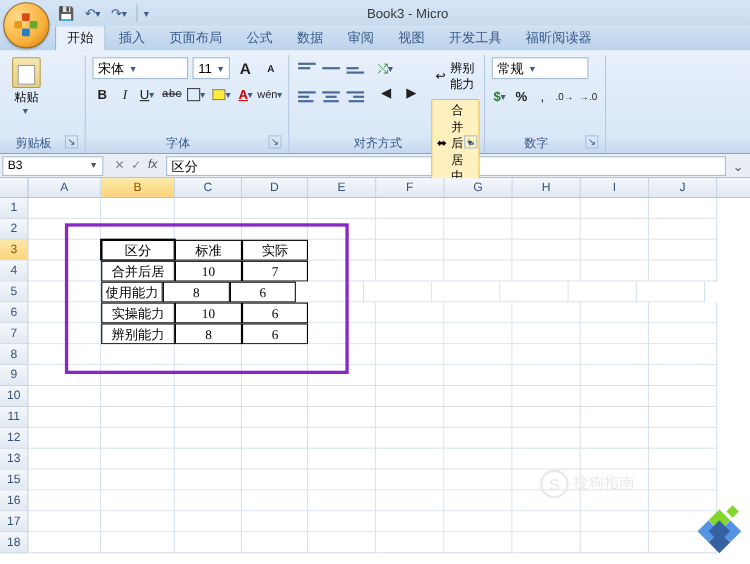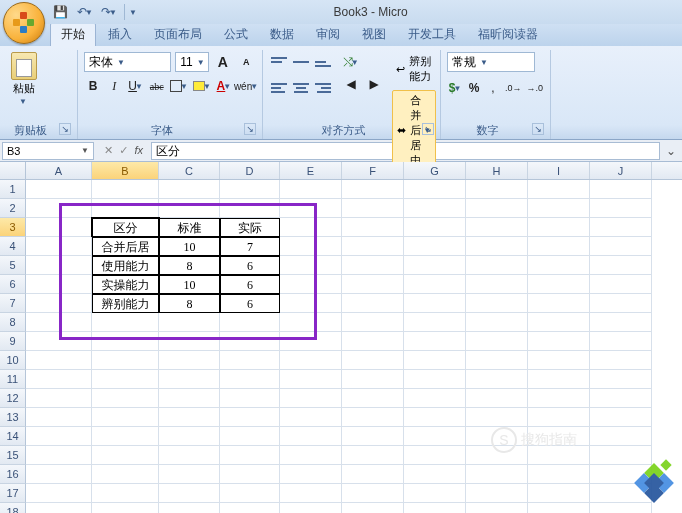--- a/index.html
+++ b/index.html
@@ -99,21 +99,21 @@
   .select { background:#fff;border:1px solid #9fb8d4;height:20px;display:flex;align-items:center;padding:0 4px;font-size:12px; }
   .select .arrow{font-size:8px;color:#3a5b88;margin-left:4px;}
   .font-name{width:90px;}
   .font-size{width:34px;}
   .ib { width:20px; height:20px; border:1px solid transparent; display:flex;align-items:center;justify-content:center;font-size:12px;color:#222; }
   .bigA{font-size:14px;font-weight:bold;}
   .smA{font-size:9px;font-weight:bold;}
   .bold{font-weight:bold;}
   .italic{font-style:italic;font-family:Georgia;}
   .uline{text-decoration:underline;}
-  .strike{text-decoration:line-through;font-family:Liberation Serif, serif;}
+  .strike{text-decoration:line-through;font-family:Liberation Mono, monospace;}
   .border-ic{border:1px solid #444;width:12px;height:12px;}
   .fill-ic{width:14px;height:10px;background:#ffeb3b;border:1px solid #888;}
   .fontc-ic{color:#c00;text-decoration:underline;font-weight:bold;}
   .align-grid { display:grid; grid-template-columns:repeat(3,20px); gap:2px; }
   .align-ic { width:18px; height:14px; display:flex; flex-direction:column; justify-content:space-around; padding:1px; }
   .align-ic span{height:2px;background:#4a6a98;}
   .wrap-btn,.merge-btn { display:flex; align-items:center; gap:4px; font-size:11px; padding:2px 4px; }
   .merge-btn{border:1px solid #f0c04a;background:#fff0c0;border-radius:2px;}
   .num-select{width:88px;}
   .num-row2 .ib{width:22px;}
@@ -454,21 +454,21 @@
         <div class="cell" style="width: 62px;"></div>
         <div class="cell" style="width: 62px;"></div>
         <div class="cell" style="width: 62px;"></div>
         <div class="cell" style="width: 62px;"></div>
         <div class="cell" style="width: 62px;"></div>
         <div class="cell" style="width: 62px;"></div>
       </div>
       <div class="row-line">
         <div class="rh">5</div>
         <div class="cell" style="width: 66px;"></div>
-        <div class="cell tcell" style="width: 67px;">使用能力</div>
+        <div class="cell tcell" style="width: 56px;">使用能力</div>
         <div class="cell tcell" style="width: 61px;">8</div>
         <div class="cell tcell" style="width: 60px;">6</div>
         <div class="cell" style="width: 62px;"></div>
         <div class="cell" style="width: 62px;"></div>
         <div class="cell" style="width: 62px;"></div>
         <div class="cell" style="width: 62px;"></div>
         <div class="cell" style="width: 62px;"></div>
         <div class="cell" style="width: 62px;"></div>
       </div>
       <div class="row-line">
@@ -557,33 +557,20 @@
         <div class="cell" style="width: 60px;"></div>
         <div class="cell" style="width: 62px;"></div>
         <div class="cell" style="width: 62px;"></div>
         <div class="cell" style="width: 62px;"></div>
         <div class="cell" style="width: 62px;"></div>
         <div class="cell" style="width: 62px;"></div>
         <div class="cell" style="width: 62px;"></div>
       </div>
       <div class="row-line">
         <div class="rh">13</div>
-        <div class="cell" style="width: 66px;"></div>
-        <div class="cell" style="width: 67px;"></div>
-        <div class="cell" style="width: 61px;"></div>
-        <div class="cell" style="width: 60px;"></div>
-        <div class="cell" style="width: 62px;"></div>
-        <div class="cell" style="width: 62px;"></div>
-        <div class="cell" style="width: 62px;"></div>
-        <div class="cell" style="width: 62px;"></div>
-        <div class="cell" style="width: 62px;"></div>
-        <div class="cell" style="width: 62px;"></div>
-      </div>
-      <div class="row-line">
-        <div class="rh">14</div>
         <div class="cell" style="width: 66px;"></div>
         <div class="cell" style="width: 67px;"></div>
         <div class="cell" style="width: 61px;"></div>
         <div class="cell" style="width: 60px;"></div>
         <div class="cell" style="width: 62px;"></div>
         <div class="cell" style="width: 62px;"></div>
         <div class="cell" style="width: 62px;"></div>
         <div class="cell" style="width: 62px;"></div>
         <div class="cell" style="width: 62px;"></div>
         <div class="cell" style="width: 62px;"></div>

